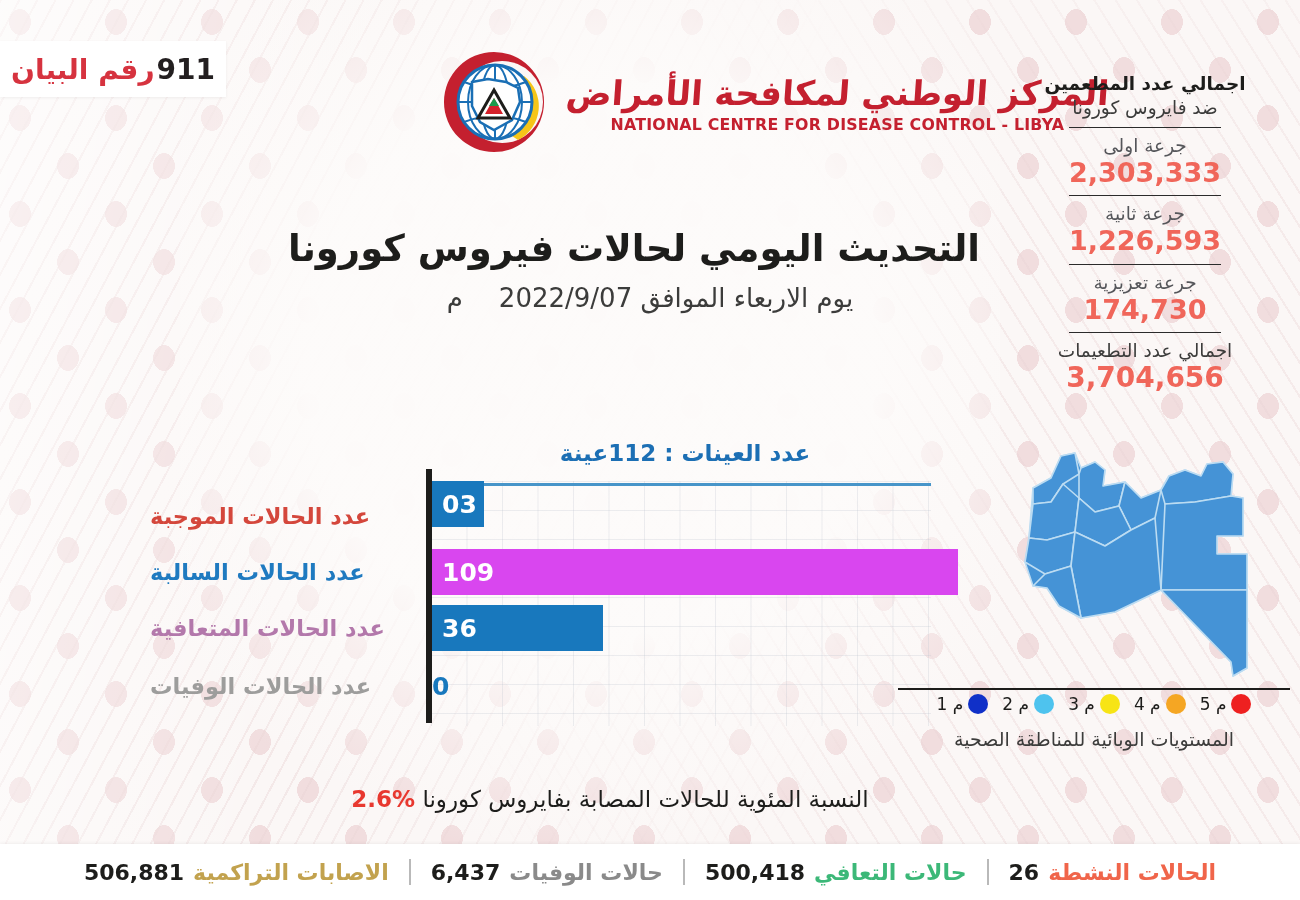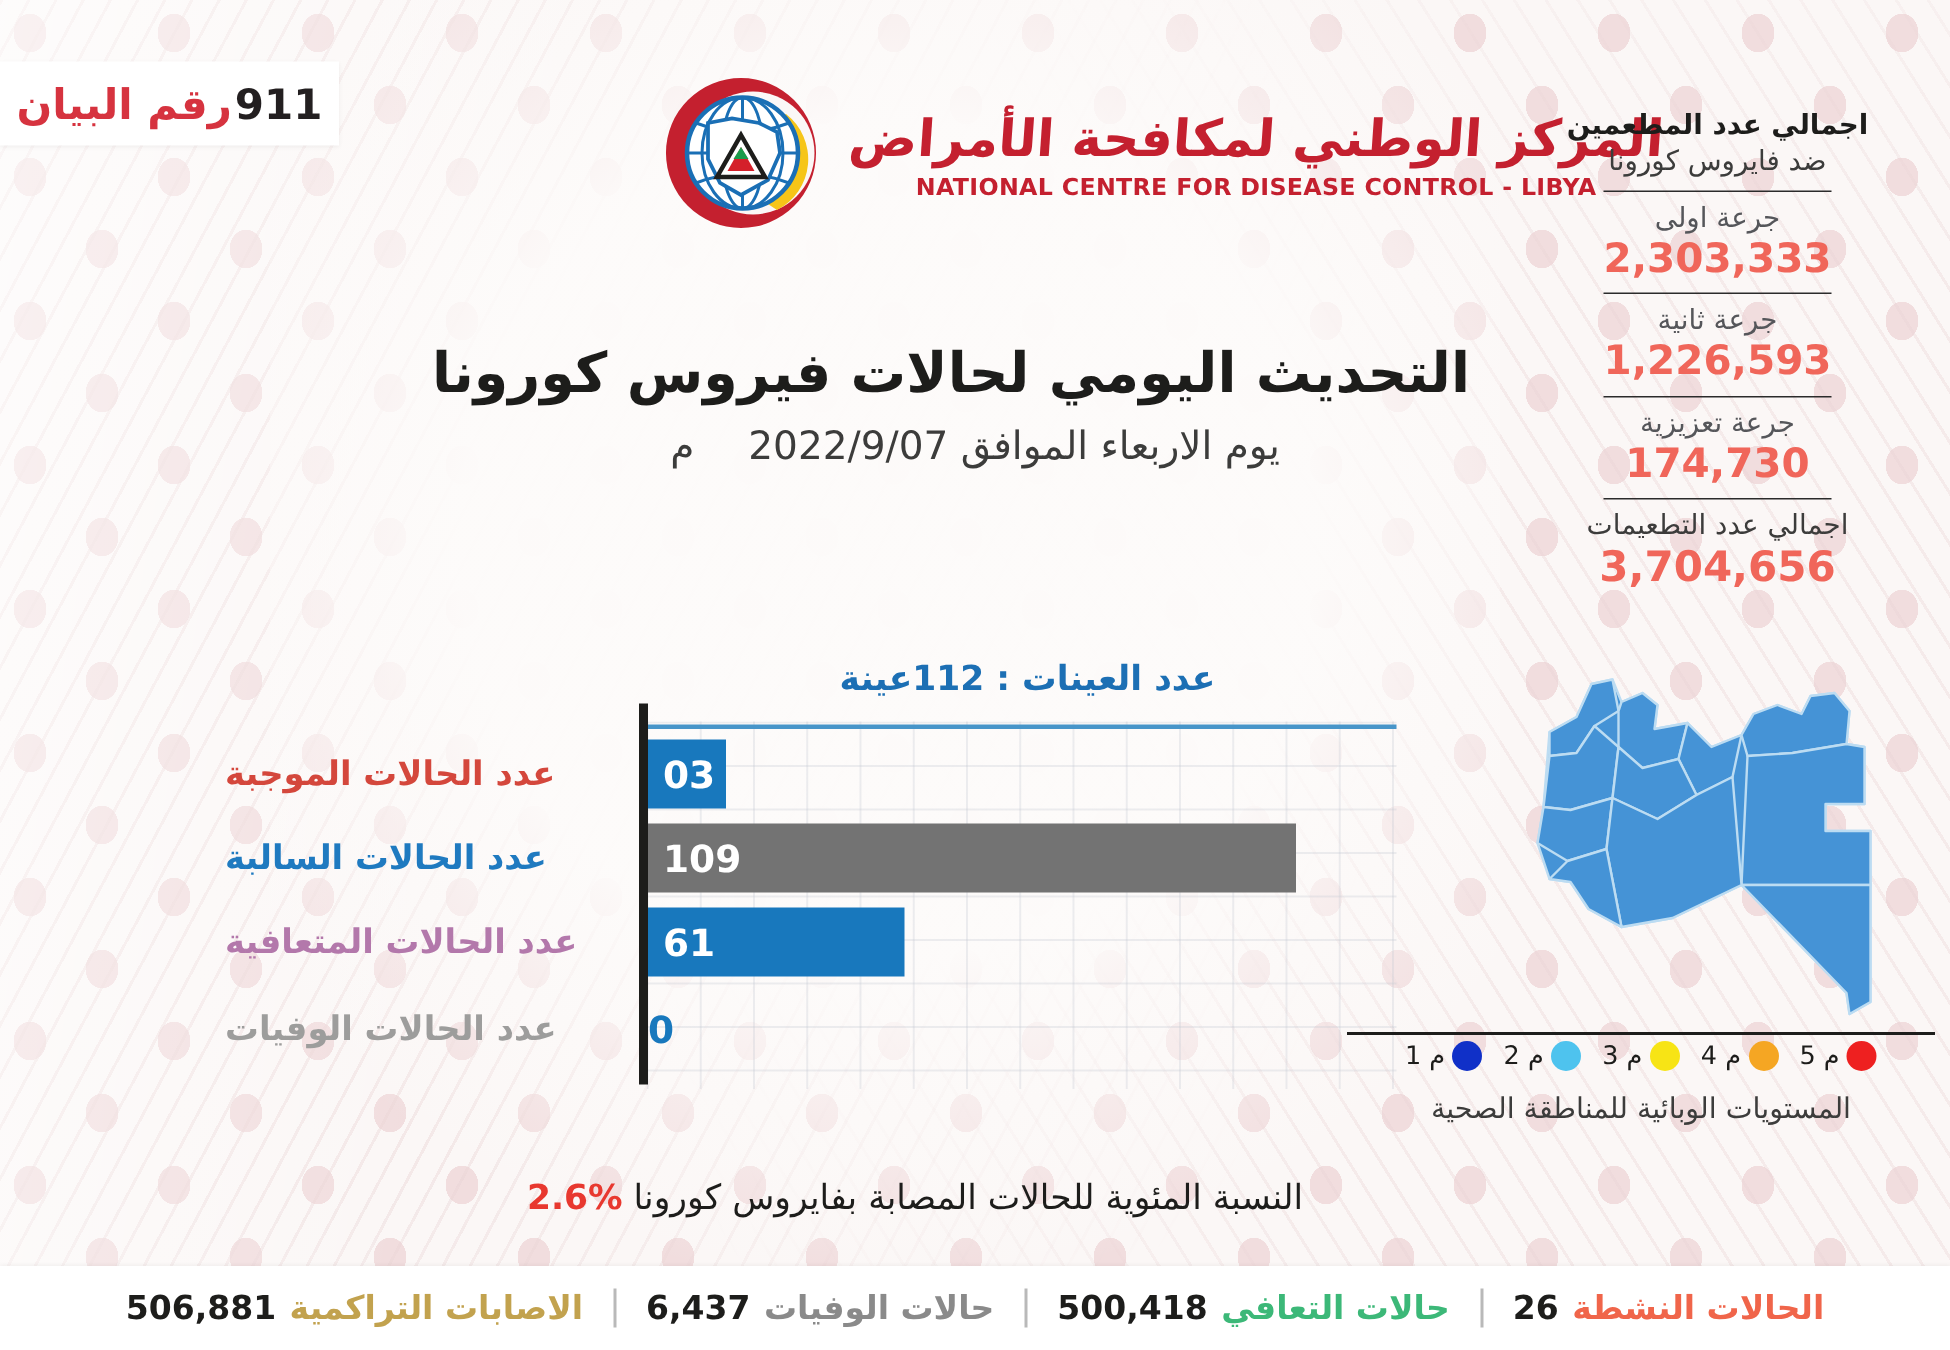--- a/index.html
+++ b/index.html
@@ -372,33 +372,33 @@
 
   <div class="chart-title">عدد العينات : 112عينة</div>
 
   <div class="chart-area">
     <div class="chart-grid"></div>
     <div class="chart-topline"></div>
   </div>
   <div class="chart-axis"></div>
 
   <div class="bars" id="bars">
-      <div class="bar-row" style="top: 12px; border-radius: 21px;">
+      <div class="bar-row" style="top: 0; border-radius: 21px;">
         <div class="bar" style="width: 52px; background: rgb(24, 120, 189);">
           <span class="bar-value">03</span>
         </div>
       </div>
       <div class="bar-row" style="top: 68px;">
-        <div class="bar" style="width: 432px; background: #737373;">
+        <div class="bar" style="width: 526px; background: #d946ef;">
           <span class="bar-value">109</span>
         </div>
       </div>
       <div class="bar-row" style="top: 124px;">
         <div class="bar" style="width: 170.833px; background: rgb(24, 120, 189);">
-          <span class="bar-value">61</span>
+          <span class="bar-value">36</span>
         </div>
       </div>
       <div class="bar-row" style="top: 182px;">
         <span class="bar-value outside" style="color: rgb(24, 120, 189);">0</span>
       </div>
     </div>
   <div class="cat-labels" id="cat-labels">
       <div class="cat-label" style="top: 12px; color: rgb(212, 71, 60);">عدد الحالات الموجبة</div>
       <div class="cat-label" style="top: 68px; color: rgb(31, 122, 192);">عدد الحالات السالبة</div>
       <div class="cat-label" style="top: 124px; color: rgb(179, 120, 171); margin-left: 11px;">عدد الحالات المتعافية</div>

